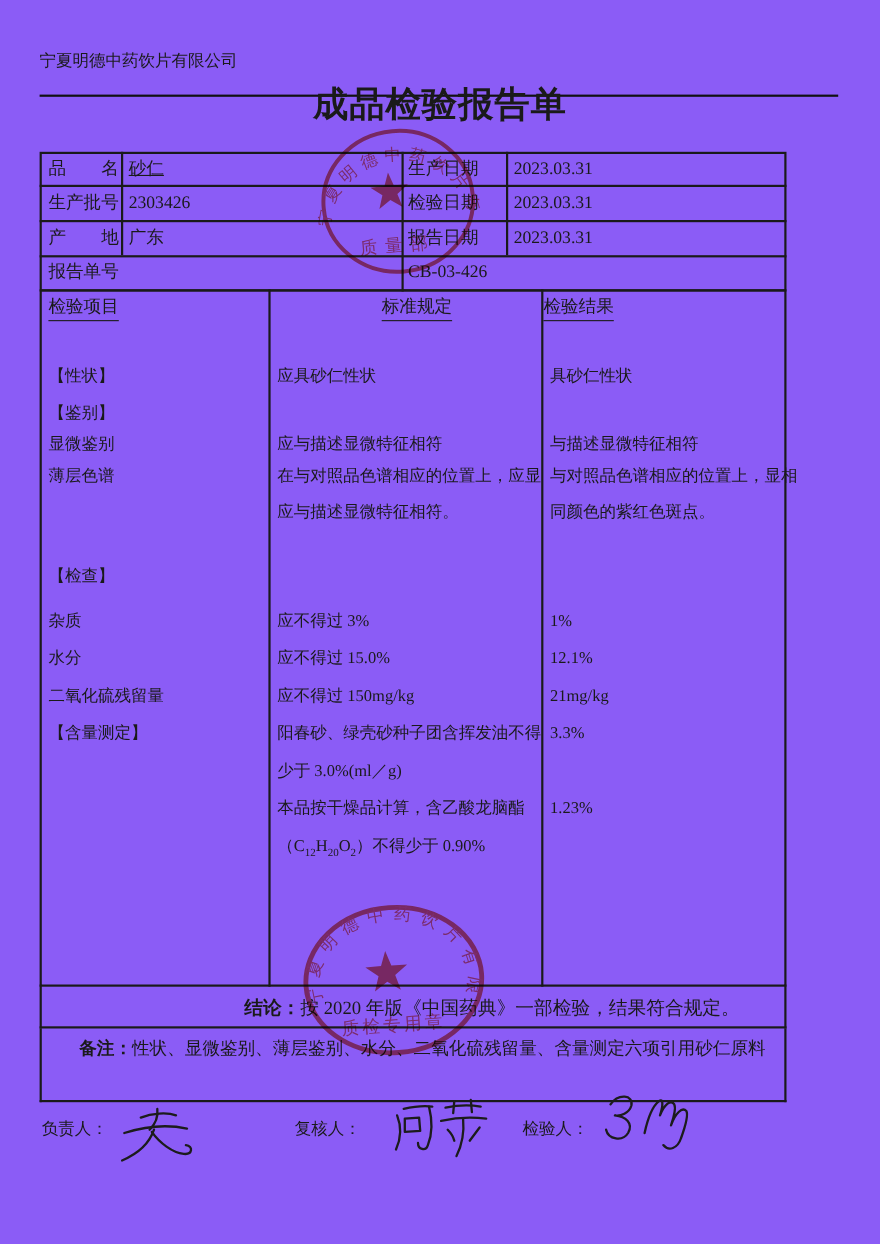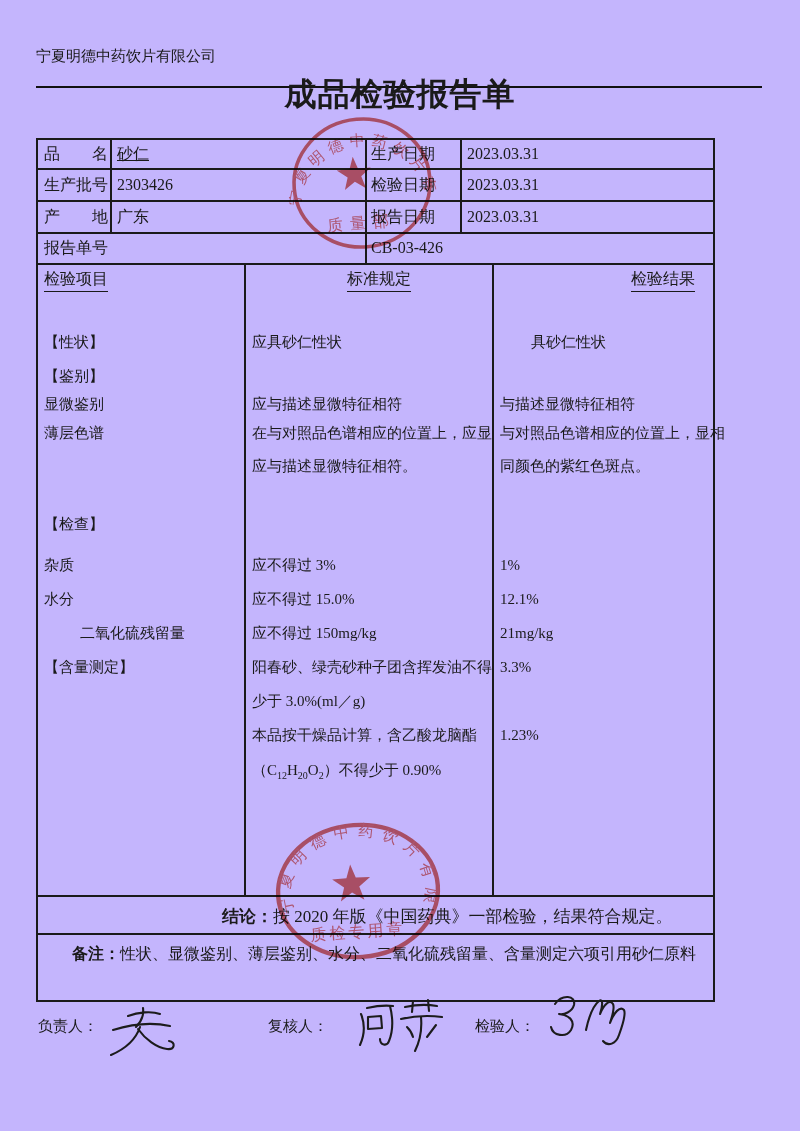--- a/index.html
+++ b/index.html
@@ -1,17 +1,17 @@
 <!DOCTYPE html>
 <html><head>
 <meta charset="utf-8">
 <style>
   html,body{margin:0;padding:0;background:#ffffff;}
   .page{
-    position:relative;width:800px;height:1131px;background:#c4b5fd;overflow:hidden;
+    position:relative;width:800px;height:1131px;background:#8b5cf6;overflow:hidden;
     font-family:"Liberation Serif","DejaVu Serif",serif;color:#1a1a1a;
   }
   .abs{position:absolute;white-space:nowrap;line-height:1.25;}
   .hdr{font-size:15px;}
   .rule{position:absolute;background:#111;height:2px;}
   .title{font-size:32px;font-weight:bold;letter-spacing:1px;width:800px;text-align:center;}
   .box{position:absolute;border:2px solid #1a1a1a;box-sizing:border-box;background:transparent;}
   .hline{position:absolute;height:2px;background:#1a1a1a;}
   .vline{position:absolute;width:2px;background:#1a1a1a;}
   .cell{position:absolute;font-size:16px;white-space:nowrap;line-height:1.2;}
@@ -61,43 +61,43 @@
       <div class="cell" style="left: 467px; top: 207px;">2023.03.31</div>
       <div class="cell" style="left: 44px; top: 238px;">报告单号</div>
       <div class="cell" style="left: 371px; top: 238px;">CB-03-426</div>
     </div>
 
   <div class="box" style="left:36px;top:263px;width:679px;height:634px;"></div>
   <div class="vline" style="left:244px;top:263px;height:634px;"></div>
   <div class="vline" style="left:492px;top:263px;height:634px;"></div>
   <div class="insp-head" style="left:44px;"><span>检验项目</span></div>
   <div class="insp-head" style="left:246px;width:266px;text-align:center;"><span>标准规定</span></div>
-  <div class="insp-head" style="left:494px;width:201px;text-align:right;"><span>检验结果</span></div>
+  <div class="insp-head" style="left:494px;width:201px;text-align:left;"><span>检验结果</span></div>
   <div id="layer-insp">
       <div class="insp-line" style="left: 44px; top: 333px;">【性状】</div>
       <div class="insp-line" style="left: 44px; top: 367px;">【鉴别】</div>
       <div class="insp-line" style="left: 44px; top: 395px;">显微鉴别</div>
       <div class="insp-line" style="left: 44px; top: 424px;">薄层色谱</div>
       <div class="insp-line" style="left: 44px; top: 515px;">【检查】</div>
       <div class="insp-line" style="left: 44px; top: 556px; text-align: center;">杂质</div>
       <div class="insp-line" style="left: 44px; top: 590px;">水分</div>
-      <div class="insp-line" style="left: 44px; top: 624px; margin-left: 36px;">二氧化硫残留量</div>
+      <div class="insp-line" style="left: 44px; top: 624px;">二氧化硫残留量</div>
       <div class="insp-line" style="left: 44px; top: 658px;">【含量测定】</div>
       <div class="insp-line" style="left: 252px; top: 333px;">应具砂仁性状</div>
       <div class="insp-line" style="left: 252px; top: 395px;">应与描述显微特征相符</div>
       <div class="insp-line" style="left: 252px; top: 424px;">在与对照品色谱相应的位置上，应显</div>
       <div class="insp-line" style="left: 252px; top: 457px;">应与描述显微特征相符。</div>
       <div class="insp-line" style="left: 252px; top: 556px;">应不得过 3%</div>
       <div class="insp-line" style="left: 252px; top: 590px;">应不得过 15.0%</div>
       <div class="insp-line" style="left: 252px; top: 624px;">应不得过 150mg/kg</div>
       <div class="insp-line" style="left: 252px; top: 658px;">阳春砂、绿壳砂种子团含挥发油不得</div>
       <div class="insp-line" style="left: 252px; top: 692px;">少于 3.0%(ml／g)</div>
       <div class="insp-line" style="left: 252px; top: 726px;">本品按干燥品计算，含乙酸龙脑酯</div>
       <div class="insp-line" style="left: 252px; top: 761px;"><span>（C</span><sub>12</sub><span>H</span><sub>20</sub><span>O</span><sub>2</sub><span>）不得少于 0.90%</span></div>
-      <div class="insp-line" style="left: 500px; top: 333px; margin-left: 31px;">具砂仁性状</div>
+      <div class="insp-line" style="left: 500px; top: 333px;">具砂仁性状</div>
       <div class="insp-line" style="left: 500px; top: 395px;">与描述显微特征相符</div>
       <div class="insp-line" style="left: 500px; top: 424px;">与对照品色谱相应的位置上，显相</div>
       <div class="insp-line" style="left: 500px; top: 457px;">同颜色的紫红色斑点。</div>
       <div class="insp-line" style="left: 500px; top: 556px;">1%</div>
       <div class="insp-line" style="left: 500px; top: 590px;">12.1%</div>
       <div class="insp-line" style="left: 500px; top: 624px;">21mg/kg</div>
       <div class="insp-line" style="left: 500px; top: 658px;">3.3%</div>
       <div class="insp-line" style="left: 500px; top: 726px;">1.23%</div>
     </div>
 

